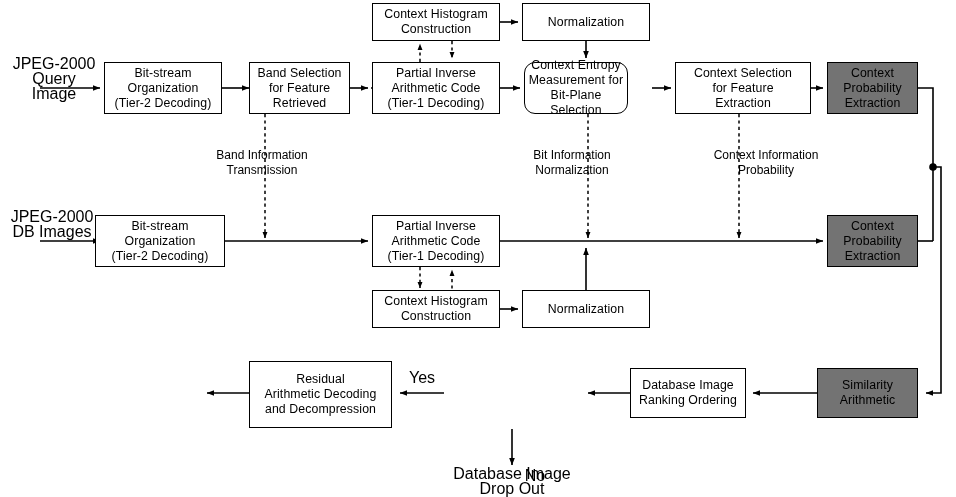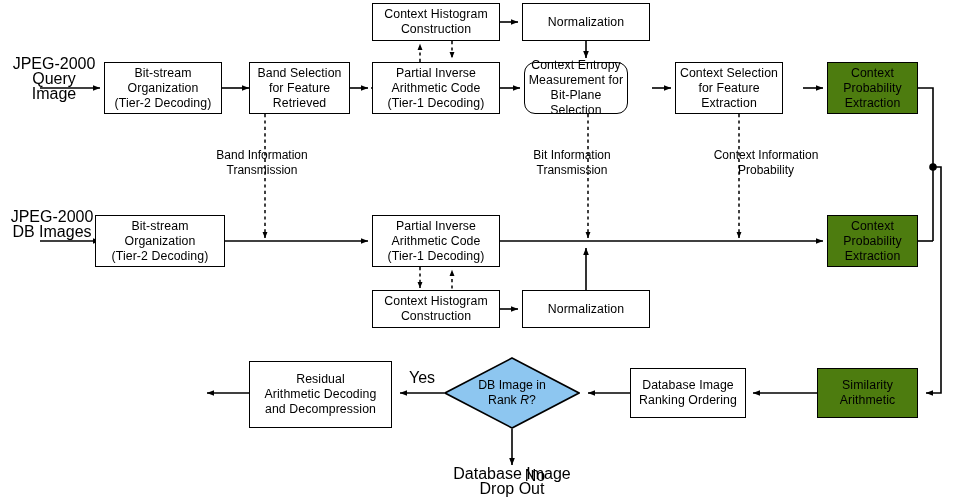--- a/index.html
+++ b/index.html
@@ -29,21 +29,21 @@
     justify-content: center;
     text-align: center;
     border: 1.4px solid #000;
     background: #ffffff;
     color: #000;
     font-size: 12.3px;
     line-height: 15px;
     letter-spacing: 0.1px;
     white-space: pre-line;
   }
-  .node.blue { background: #4d7c0f; }
+  .node.blue { background: #737373; }
   .diamond {
     position: absolute;
     box-sizing: border-box;
     display: flex;
     align-items: center;
     justify-content: center;
     text-align: center;
     color: #000;
     font-size: 12.3px;
     line-height: 15px;
@@ -142,21 +142,21 @@
 Retrieved</div>
 
   <div class="node" style="left:372px; top:62px; width:128px; height:52px;">Partial Inverse
 Arithmetic Code
 (Tier-1 Decoding)</div>
 
   <div class="node" style="left:524px; top:62px; width:104px; height:52px;border-radius:11px;">Context Entropy
 Measurement for
 Bit-Plane Selection</div>
 
-  <div class="node" style="left:675px; top:62px; width:108px; height:52px;">Context Selection
+  <div class="node" style="left:675px; top:62px; width:136px; height:52px;">Context Selection
 for Feature
 Extraction</div>
 
   <div class="node blue" style="left:827px; top:62px; width:91px; height:52px;">Context
 Probability
 Extraction</div>
 
   <div class="node" style="left:372px; top:3px; width:128px; height:38px;">Context Histogram
 Construction</div>
 
@@ -178,42 +178,36 @@
 Construction</div>
 
   <div class="node" style="left:522px; top:290px; width:128px; height:38px;">Normalization</div>
 
   <div class="node blue" style="left:817px; top:368px; width:101px; height:50px;">Similarity
 Arithmetic</div>
 
   <div class="node" style="left:630px; top:368px; width:116px; height:50px;">Database Image
 Ranking Ordering</div>
 
-  <div class="diamond" style="left:444px; top:357px; width:136px; height:72px;">
-    <svg class="shape" viewBox="0 0 136 72" preserveAspectRatio="none">
-      <polygon points="68,1 135,36 68,71 1,36" fill="#8dc6f0" stroke="#000" stroke-width="1.6"></polygon>
-    </svg>
-    <span class="dlabel">DB Image in<br>Rank <span class="italic-r">R</span>?</span>
-  </div>
 
   <div class="node" style="left:249px; top:361px; width:143px; height:67px;">Residual
 Arithmetic Decoding
 and Decompression</div>
 
   <div class="freetext" style="left:8px; top:56px; width:92px;">JPEG-2000
 Query Image</div>
 
   <div class="freetext" style="left:4px; top:209px; width:96px;">JPEG-2000
 DB Images</div>
 
   <div class="freetext small" style="left:182px; top:148px; width:160px;">Band Information
 Transmission</div>
 
   <div class="freetext small" style="left:492px; top:148px; width:160px;">Bit Information
-Transmission</div>
+Normalization</div>
 
   <div class="freetext small" style="left:672px; top:148px; width:188px;">Context Information
 Probability</div>
 
   <div class="freetext" style="left:400px; top:370px; width:44px;">Yes</div>
 
   <div class="freetext" style="left:518px; top:428px; width:34px; text-align:center;margin-top:40px;">No</div>
 
 
   <div class="freetext" style="left:448px; top:466px; width:128px;">Database Image

